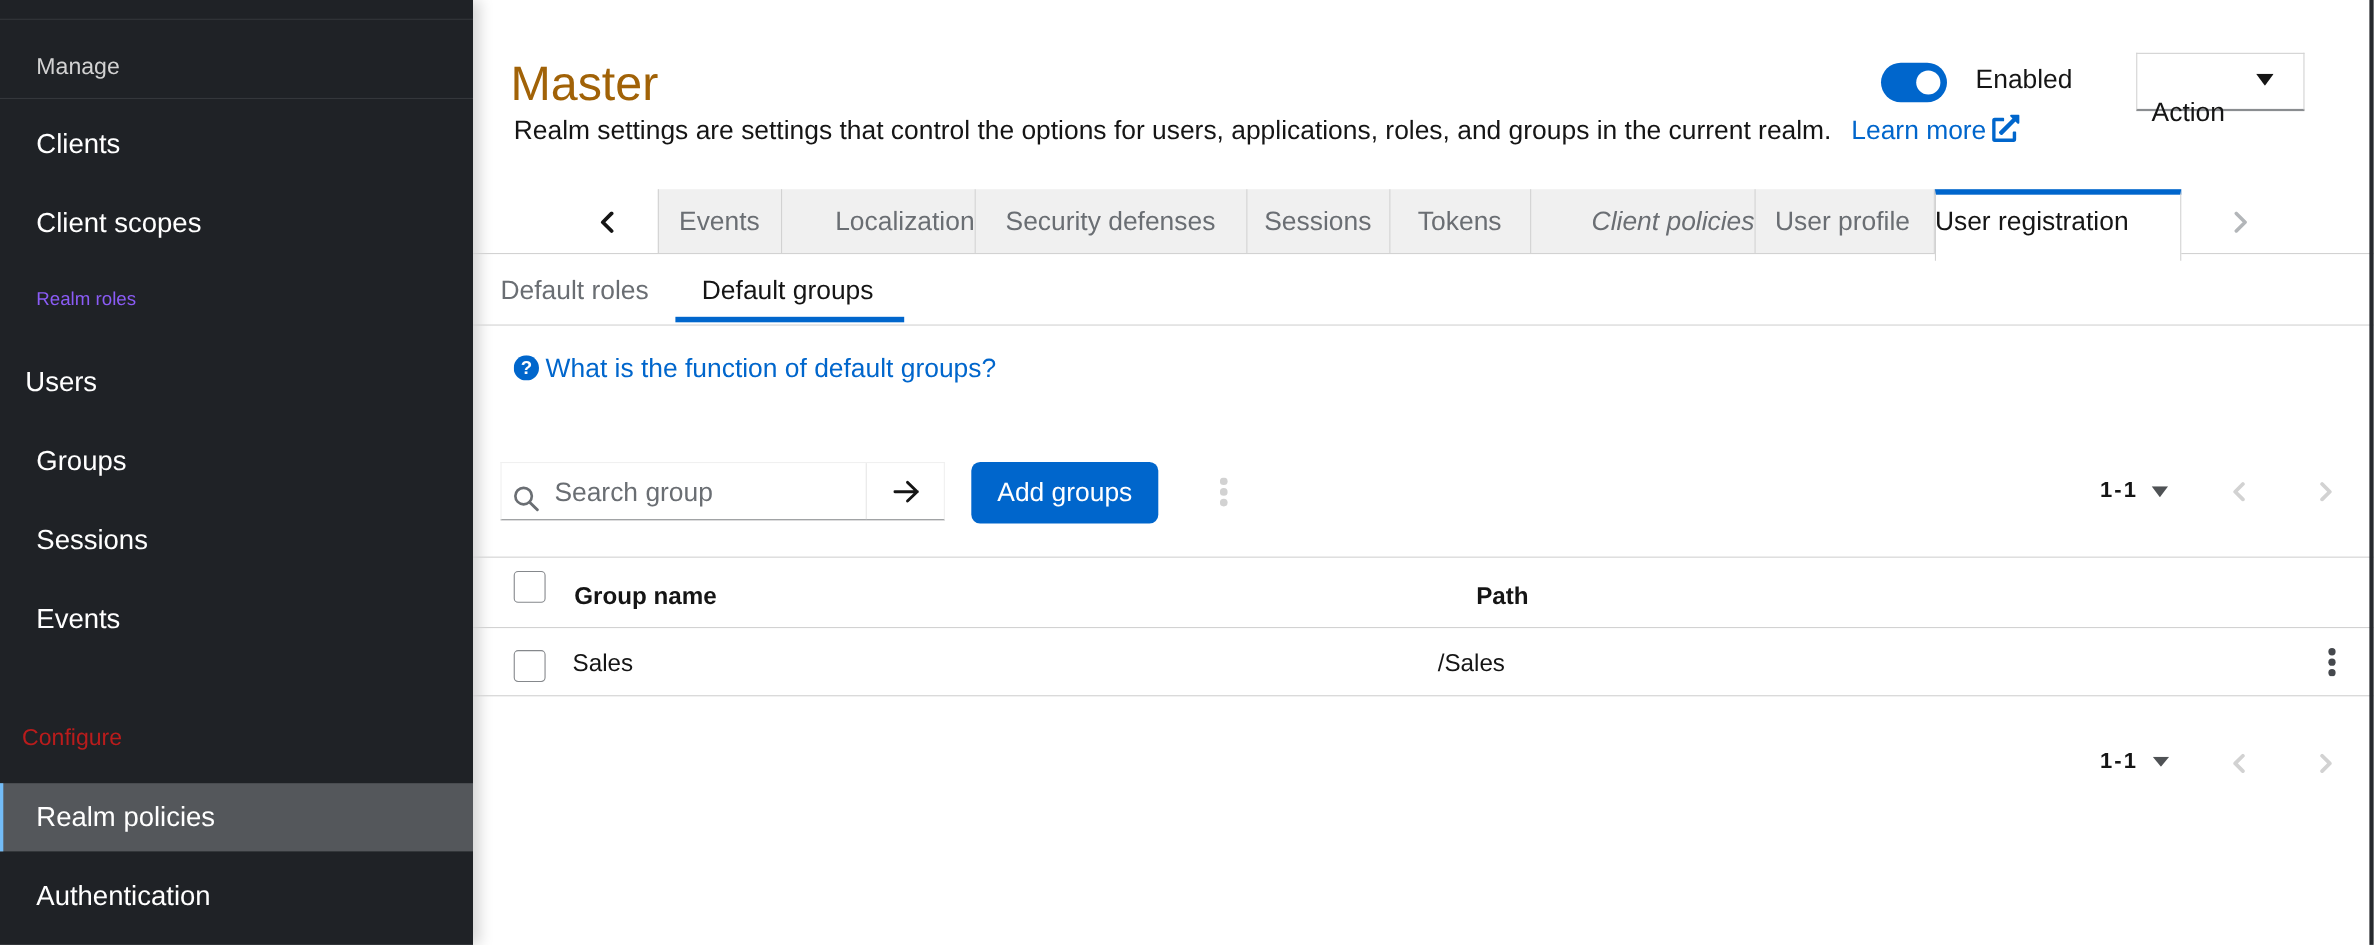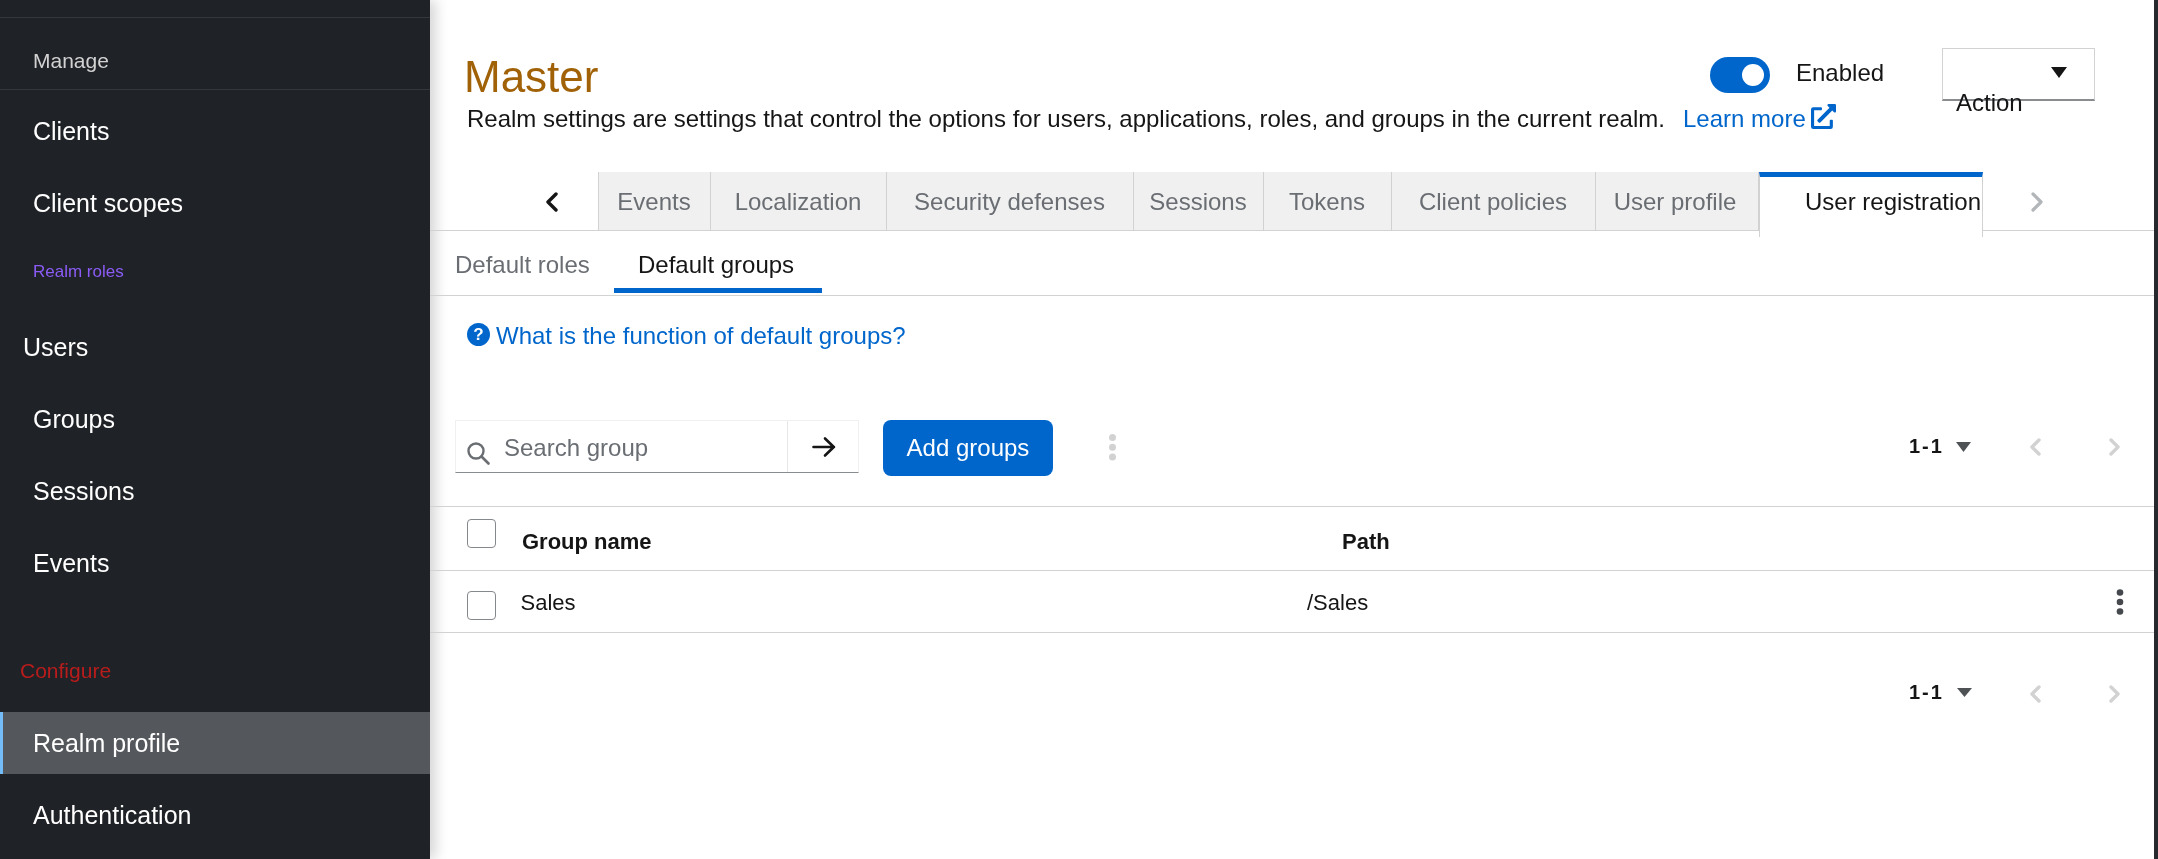--- a/index.html
+++ b/index.html
@@ -17,21 +17,21 @@
 <div class="txt" style="left:33px;top:118.9px;font-size:25px;color:#fff;">Clients</div>
 <div class="txt" style="left:33px;top:190.9px;font-size:25px;color:#fff;">Client scopes</div>
 <div class="txt" style="left:33px;top:262.9px;font-size:17px;color:#8b5cf6;">Realm roles</div>
 <div class="txt" style="left:23px;top:334.9px;font-size:25px;color:#fff;">Users</div>
 <div class="txt" style="left:33px;top:406.9px;font-size:25px;color:#fff;">Groups</div>
 <div class="txt" style="left:33px;top:478.9px;font-size:25px;color:#fff;">Sessions</div>
 <div class="txt" style="left:33px;top:550.9px;font-size:25px;color:#fff;">Events</div>
 <div class="txt" style="left:20px;top:659.9px;font-size:21px;color:#b91c1c;">Configure</div>
 <div class="abs" style="left:0;top:712px;width:430px;height:62px;background:#54575b;"></div>
 <div class="abs" style="left:0;top:712px;width:3px;height:62px;background:#73bcf7;"></div>
-<div class="txt" style="left:33px;top:730.9px;font-size:25px;color:#fff;">Realm profile</div>
+<div class="txt" style="left:33px;top:730.9px;font-size:25px;color:#fff;">Realm policies</div>
 <div class="txt" style="left:33px;top:802.9px;font-size:25px;color:#fff;">Authentication</div>
 
 <div class="txt" style="left:464px;top:54.8px;font-size:44px;color:#a16207;">Master</div>
 <div class="txt" style="left:467px;top:107.3px;font-size:24px;color:#151515;">Realm settings are settings that control the options for users, applications, roles, and groups in the current realm.</div>
 <div class="txt" style="left:1683px;top:107.3px;font-size:24px;color:#0066cc;">Learn more</div>
 <svg class="abs" style="left:1811px;top:104px;" width="25" height="25" viewBox="0 0 512 512">
     <path fill="#0066cc" d="M432 320h-32a16 16 0 0 0-16 16v112H64V128h144a16 16 0 0 0 16-16V80a16 16 0 0 0-16-16H48a48 48 0 0 0-48 48v352a48 48 0 0 0 48 48h352a48 48 0 0 0 48-48V336a16 16 0 0 0-16-16zM488 0H360c-21.37 0-32.05 25.91-17 41l35.73 35.73L135 320.37a24 24 0 0 0 0 34L157.67 377a24 24 0 0 0 34 0L435.28 133.32 471 169c15 15 41 4.5 41-17V24a24 24 0 0 0-24-24z"></path>
   </svg>
 
 <div class="abs" style="left:1710px;top:57px;width:60px;height:36px;border-radius:18px;background:#0066cc;"></div>
@@ -50,29 +50,29 @@
   </svg>
 <div class="abs" id="tabstrip" style="left:598px;top:172px;height:59px;"></div>
 <div class="abs tabgray" style="left:598px;top:172px;width:112px;height:58px;background:#f0f0f0;border-left:1px solid #d2d2d2;"></div>
 <div class="abs tabgray" style="left:710px;top:172px;width:176px;height:58px;background:#f0f0f0;border-left:1px solid #d2d2d2;"></div>
 <div class="abs tabgray" style="left:886px;top:172px;width:247px;height:58px;background:#f0f0f0;border-left:1px solid #d2d2d2;"></div>
 <div class="abs tabgray" style="left:1133px;top:172px;width:130px;height:58px;background:#f0f0f0;border-left:1px solid #d2d2d2;"></div>
 <div class="abs tabgray" style="left:1263px;top:172px;width:128px;height:58px;background:#f0f0f0;border-left:1px solid #d2d2d2;"></div>
 <div class="abs tabgray" style="left:1391px;top:172px;width:204px;height:58px;background:#f0f0f0;border-left:1px solid #d2d2d2;"></div>
 <div class="abs tabgray" style="left:1595px;top:172px;width:164px;height:58px;background:#f0f0f0;border-left:1px solid #d2d2d2;border-right:1px solid #d2d2d2;"></div>
 <div class="txt" style="left:598px;width:112px;top:189.7px;font-size:24px;color:#6a6e73;text-align:center;">Events</div>
-<div class="txt" style="left:710px;width:176px;top:189.7px;font-size:24px;color:#6a6e73;text-align:center;">Localization</div>
+<div class="txt" style="left:710px;width:176px;top:189.7px;font-size:24px;color:#6a6e73;text-align:right;">Localization</div>
 <div class="txt" style="left:886px;width:247px;top:189.7px;font-size:24px;color:#6a6e73;text-align:center;">Security defenses</div>
 <div class="txt" style="left:1133px;width:130px;top:189.7px;font-size:24px;color:#6a6e73;text-align:center;">Sessions</div>
 <div class="txt" style="left:1263px;width:128px;top:189.7px;font-size:24px;color:#6a6e73;text-align:center;">Tokens</div>
-<div class="txt" style="left:1391px;width:204px;top:189.7px;font-size:24px;color:#6a6e73;text-align:center;">Client policies</div>
+<div class="txt" style="left:1391px;width:204px;top:189.7px;font-size:24px;color:#6a6e73;text-align:right;font-style:italic;">Client policies</div>
 <div class="txt" style="left:1595px;width:160px;top:189.7px;font-size:24px;color:#6a6e73;text-align:center;">User profile</div>
 
 <div class="abs" style="left:1759px;top:172px;width:224px;height:64.5px;background:#fff;border-left:1px solid #d2d2d2;border-right:1px solid #d2d2d2;border-top:5px solid #0066cc;"></div>
-<div class="txt" style="left:1759px;width:268px;top:189.7px;font-size:24px;color:#151515;text-align:center;">User registration</div>
+<div class="txt" style="left:1759px;width:268px;top:189.7px;font-size:24px;color:#151515;text-align:left;">User registration</div>
 <svg class="abs" style="left:2030px;top:192px;" width="14" height="20" viewBox="0 0 14 20">
     <path d="M3 2l8 8-8 8" fill="none" stroke="#b3b6b9" stroke-width="3.2" stroke-linecap="round" stroke-linejoin="round"></path>
   </svg>
 
 <div class="txt" style="left:455px;top:252.7px;font-size:24px;color:#6a6e73;">Default roles</div>
 <div class="txt" style="left:638px;top:252.7px;font-size:24px;color:#151515;">Default groups</div>
 <div class="abs" style="left:614px;top:288px;width:208px;height:5px;background:#0066cc;"></div>
 <div class="abs" style="left:430px;top:295px;width:1728px;height:1px;background:#d2d2d2;"></div>
 
 <svg class="abs" style="left:466.5px;top:322.5px;" width="23" height="23" viewBox="0 0 23 23">

